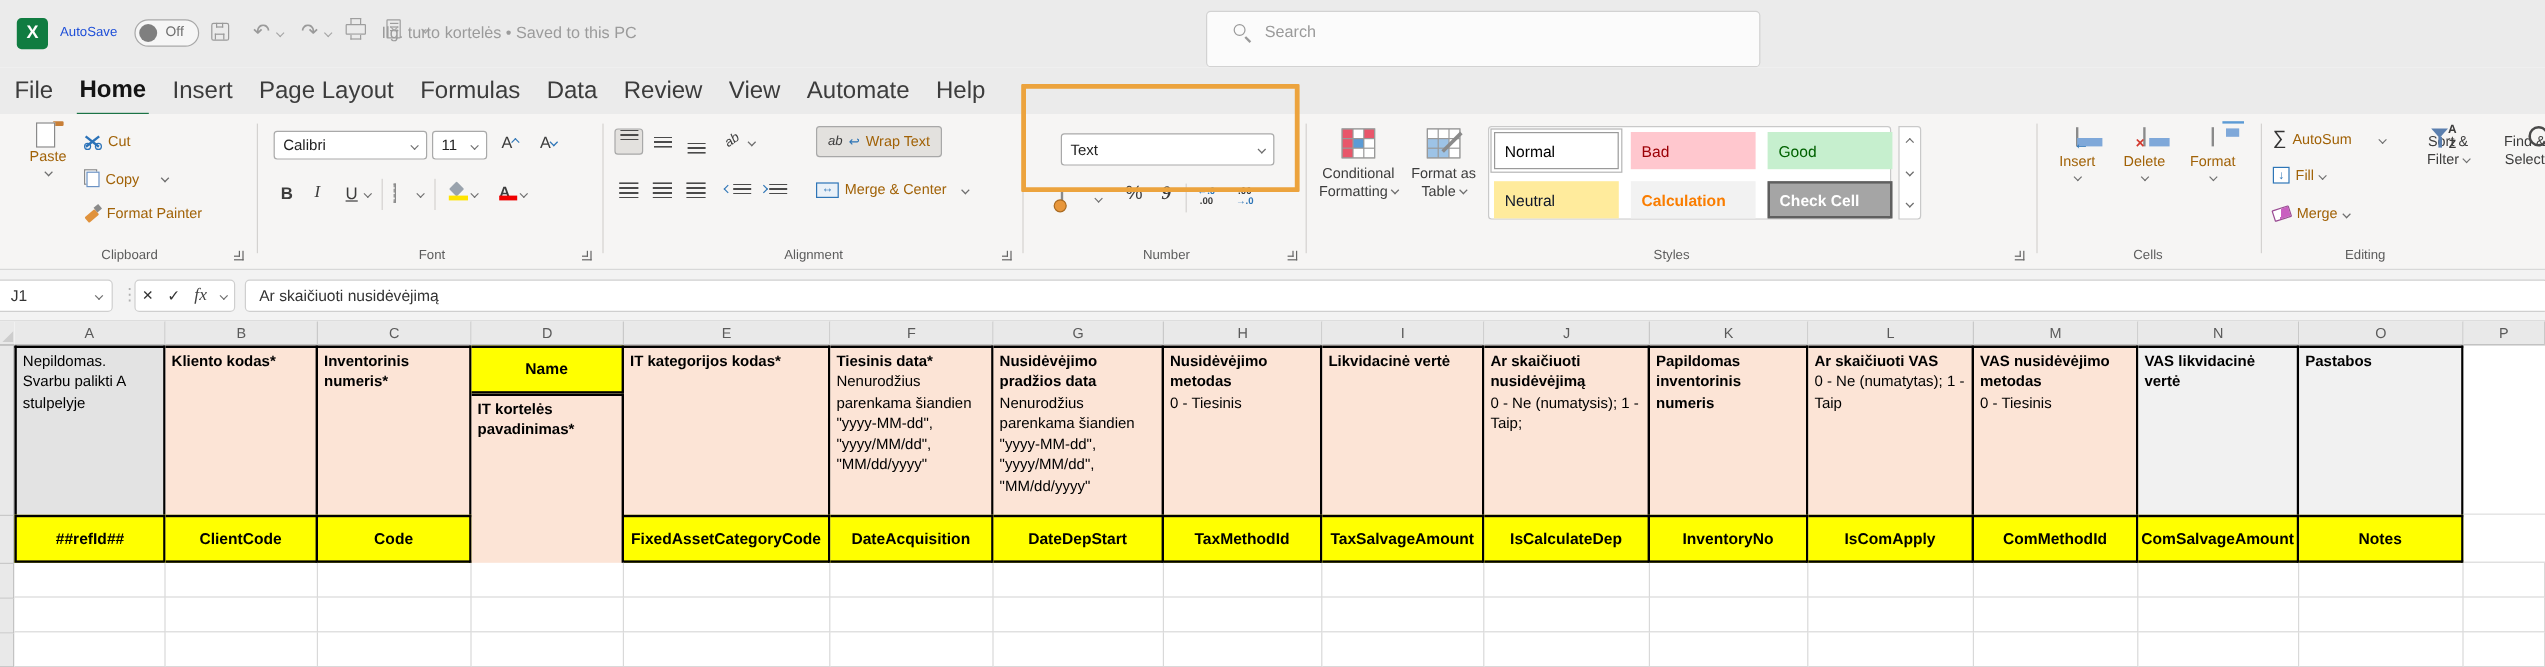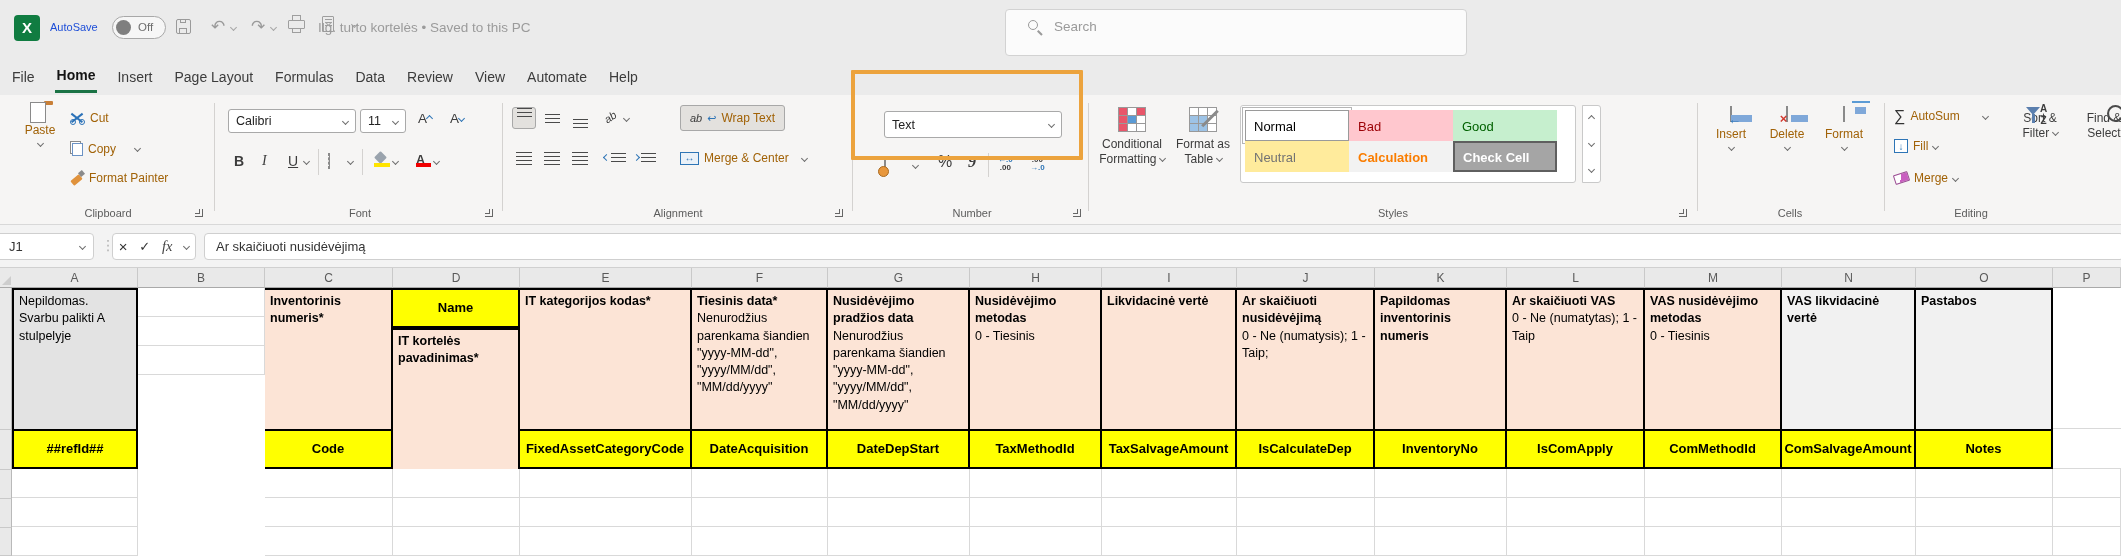--- a/index.html
+++ b/index.html
@@ -33,21 +33,21 @@
   .doc-title{left:318px;top:20px;font-size:13.5px;color:#9b9b9b;white-space:nowrap}
   .doc-title .chev{margin-left:8px}
   .searchbox{left:1005px;top:9px;width:462px;height:47px;background:#fbfbfb;border:1px solid #d2d2d2;border-radius:4px}
   .mag{position:absolute;width:10px;height:10px;border:1.6px solid #9a9a9a;border-radius:50%}
   .mag::after{content:"";position:absolute;width:6px;height:1.6px;background:#9a9a9a;transform:rotate(45deg);left:8px;top:11px}
   .searchbox .mag{left:22px;top:10px}
   .search-ph{left:48px;top:9px;font-size:13.5px;color:#9a9a9a}
 
   
   #tabrow{top:56px;height:39px;background:#ebebeb;display:flex;align-items:center;gap:18px;padding-left:10px}
-  .tab{font-size:14px;color:#3c3c3c;padding:9px 2px 7px 2px;white-space:nowrap}
+  .tab{font-size:20px;color:#3c3c3c;padding:9px 2px 7px 2px;white-space:nowrap}
   .tab.active{font-weight:bold;color:#141414;border-bottom:3px solid #1b7345}
 
   
   #ribbon{top:95px;height:130px;background:#f6f5f4;border-bottom:1px solid #d8d8d8;font-size:12px;color:#3c3c3c}
   .group{position:absolute;top:0;height:129px}
   .g-label{position:absolute;bottom:5px;left:0;right:0;text-align:center;font-size:11px;color:#5c5c5c}
   .launcher{position:absolute;right:5px;bottom:7px;width:8px;height:8px;border-right:1.3px solid #666;border-bottom:1.3px solid #666}
   .launcher::before{content:"";position:absolute;right:2px;bottom:2px;width:4px;height:4px;border-right:1.3px solid #666;border-bottom:1.3px solid #666}
   .gdiv{position:absolute;top:8px;width:1px;height:108px;background:#d4d2d0}
   .abs{position:absolute}
@@ -113,21 +113,21 @@
         grid-template-columns:1fr 1fr 1fr;grid-template-rows:1fr 1fr 1fr;gap:1px}
   .cfic i{background:#fff}
   .cfic i.r{background:#e8566a}.cfic i.b{background:#5b9bd5}
   .fatic{position:relative;width:28px;height:25px;border:1px solid #999;background:#999;display:grid;
          grid-template-columns:1fr 1fr 1fr;grid-template-rows:1fr 1fr 1fr;gap:1px;margin:0 auto}
   .fatic i{background:#fff}
   .fatic i.bl{background:#9dc3e6}
   .fatic::after{content:"";position:absolute;width:22px;height:3px;background:#8a8a8a;transform:rotate(-45deg);right:-5px;top:9px}
   .two{font-size:12px;line-height:15px;text-align:center;display:block;white-space:nowrap}
   #style-gallery{position:absolute;left:146px;top:10px;width:336px;height:78px;background:#fff;border:1px solid #c9c9c9;
-         border-radius:3px;display:grid;grid-template-columns:repeat(3,104px);grid-auto-rows:31px;gap:0;padding:4px}
+         border-radius:3px;display:grid;grid-template-columns:repeat(3,104px);grid-auto-rows:31px;gap:10px;padding:4px}
   .gcell{font-size:13px;line-height:31px;padding-left:8px;white-space:nowrap;overflow:hidden;border:1px solid transparent}
   .gcell.sel{border:1px solid #9a9a9a;box-shadow:0 0 0 2px #fff,0 0 0 3px #b5b5b5}
   .gcell.dark{border:2px solid #5f5f5f;line-height:29px}
   .gscroll{position:absolute;left:488px;top:10px;width:19px;height:78px;background:#fff;border:1px solid #c9c9c9;border-radius:0 3px 3px 0;
            display:flex;flex-direction:column;align-items:center;justify-content:space-around}
   .gscroll .chev{margin:0}
   .chev.up{transform:rotate(225deg)}
 
   
   .mt{position:relative;width:34px;height:25px;border:1px solid #8a8a8a;margin:0 auto;background:
@@ -390,21 +390,21 @@
           <i class="bl"></i>
           <i></i>
         </span>
       <span class="two" style="margin-top:5px">Format as</span>
       <span class="two"><span>Table</span> <i class="chev"></i></span>
     </div>
     <div id="style-gallery">
         <div class="gcell sel" style="background: rgb(255, 255, 255); color: rgb(0, 0, 0);">Normal</div>
         <div class="gcell" style="background: rgb(255, 199, 206); color: rgb(156, 0, 6);">Bad</div>
         <div class="gcell" style="background: rgb(198, 239, 206); color: rgb(0, 97, 0);">Good</div>
-        <div class="gcell" style="background: rgb(255, 235, 156); color: #737373;">Neutral</div>
+        <div class="gcell" style="background: rgb(255, 235, 156); color: #0f172a;">Neutral</div>
         <div class="gcell" style="background: rgb(242, 242, 242); color: rgb(250, 125, 0); font-weight: bold;">Calculation</div>
         <div class="gcell dark" style="background: rgb(165, 165, 165); color: rgb(255, 255, 255); font-weight: bold;">Check Cell</div>
       </div>
     <div class="gscroll">
       <i class="chev up"></i>
       <i class="chev"></i>
       <i class="chev"></i>
     </div>
     <div class="g-label">Styles</div>
     <i class="launcher"></i>
@@ -517,20 +517,24 @@
         <div class="c r1 first" style="background: rgb(227, 227, 227);">
           <div>Nepildomas. Svarbu palikti A stulpelyje</div>
         </div>
         <div class="c r2 first">##refId##</div>
         <div class="c empty"></div>
         <div class="c empty"></div>
         <div class="c empty"></div>
       </div>
       <div class="col" style="width: 127px;">
         <div class="colhead">B</div>
+        <div class="c r1" style="background: rgb(252, 228, 214);">
+          <div class="bld">Kliento kodas*</div>
+        </div>
+        <div class="c r2">ClientCode</div>
         <div class="c empty"></div>
         <div class="c empty"></div>
         <div class="c empty"></div>
       </div>
       <div class="col" style="width: 128px;">
         <div class="colhead">C</div>
         <div class="c r1" style="background: rgb(252, 228, 214);">
           <div class="bld">Inventorinis numeris*</div>
         </div>
         <div class="c r2">Code</div>

